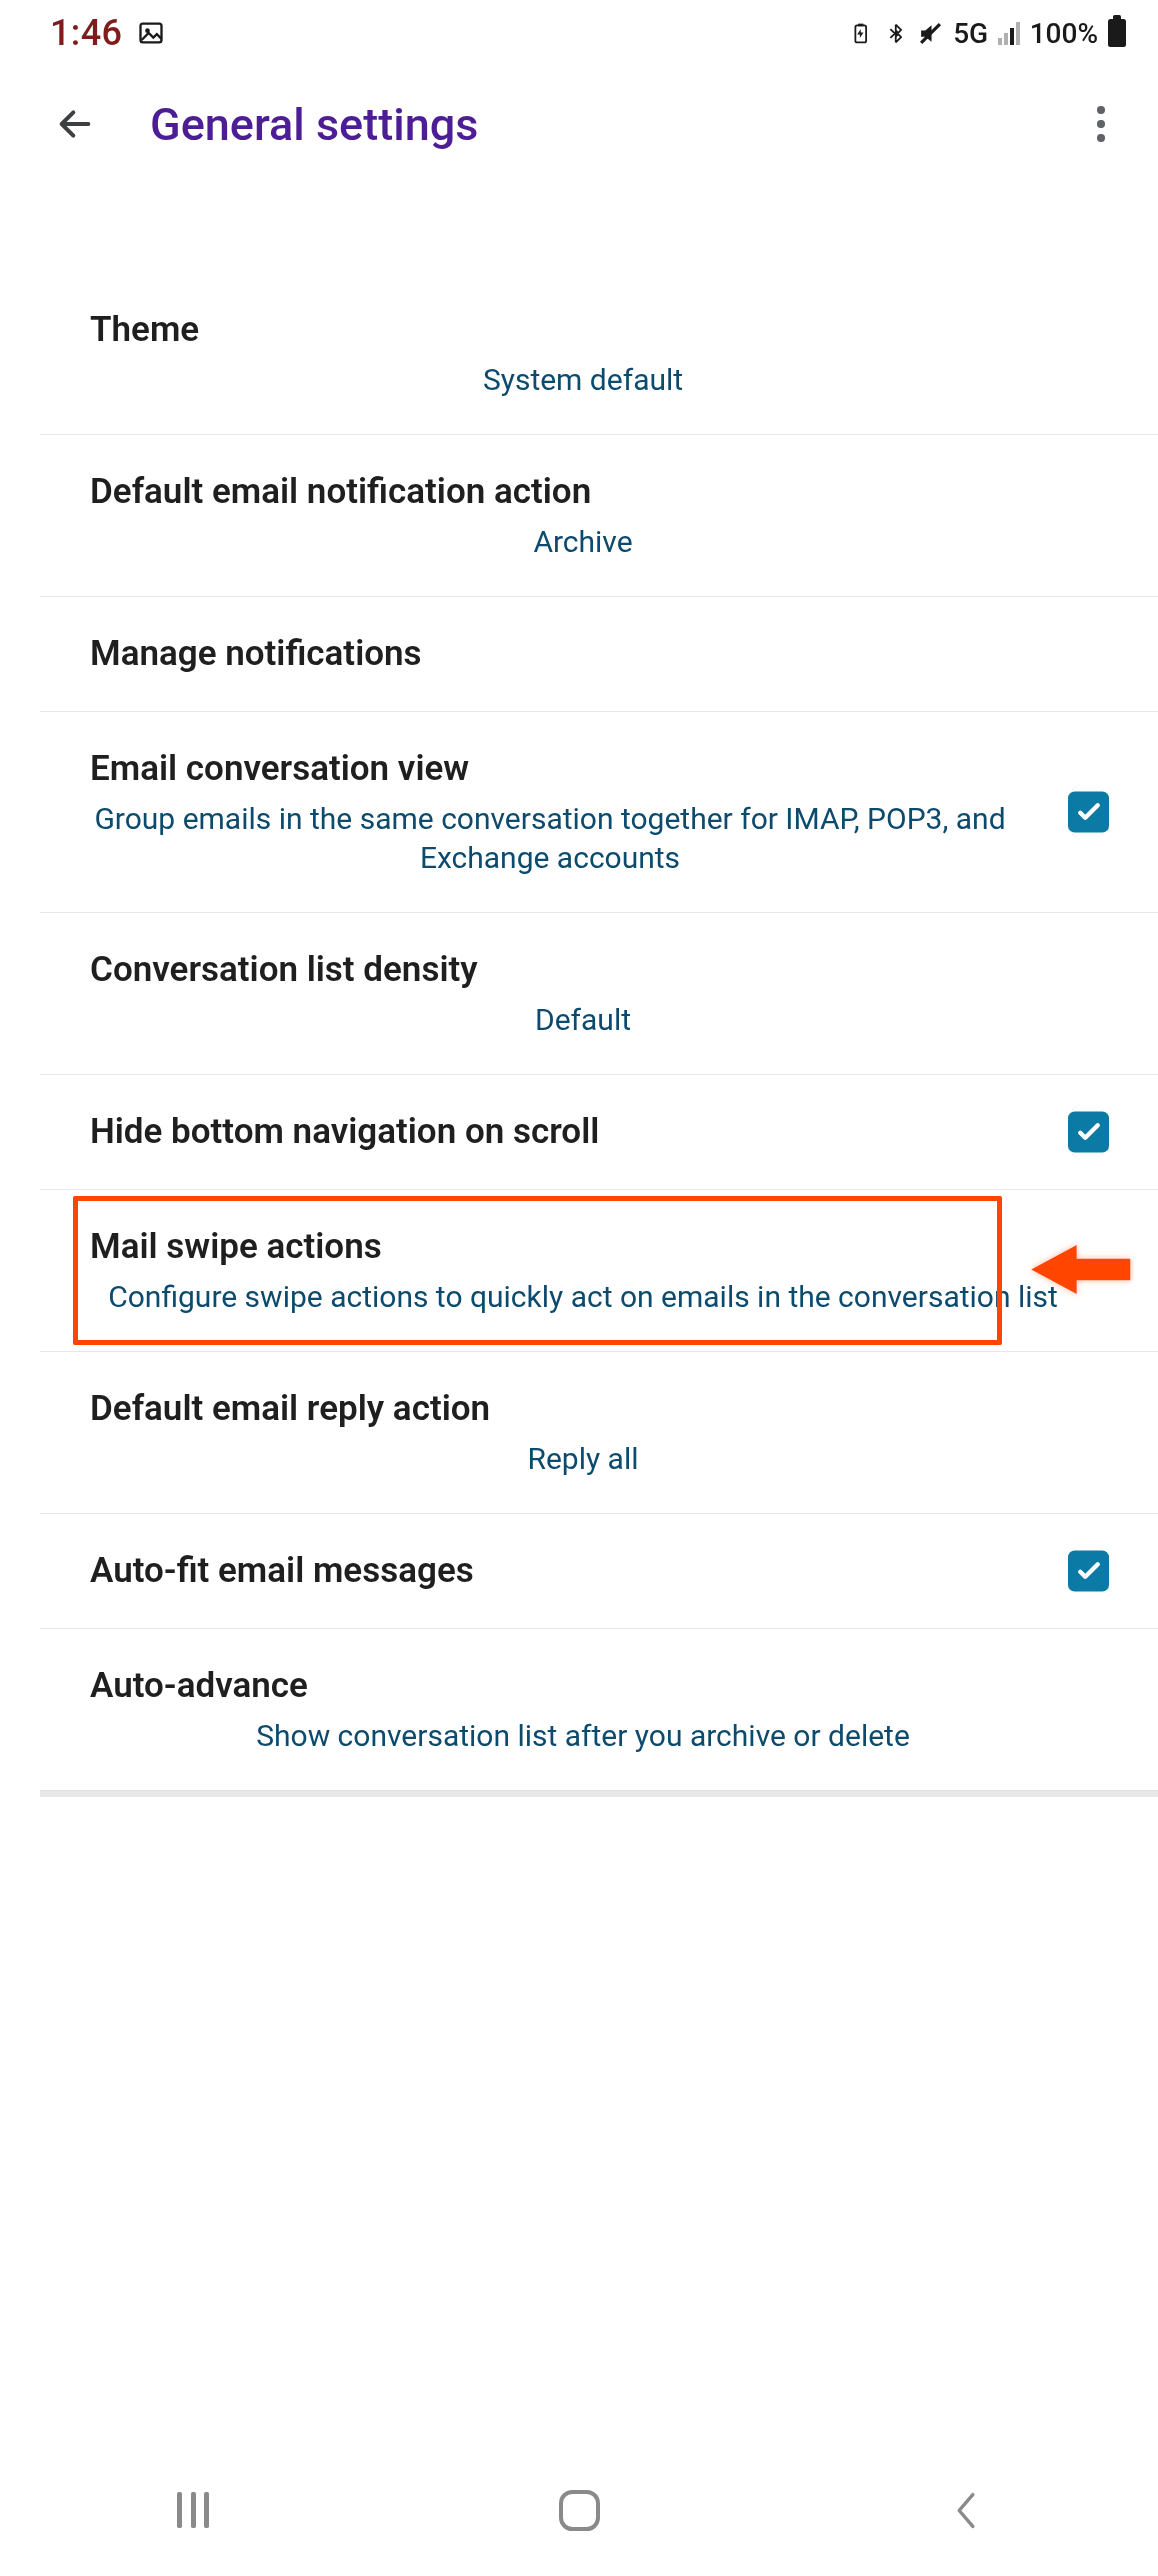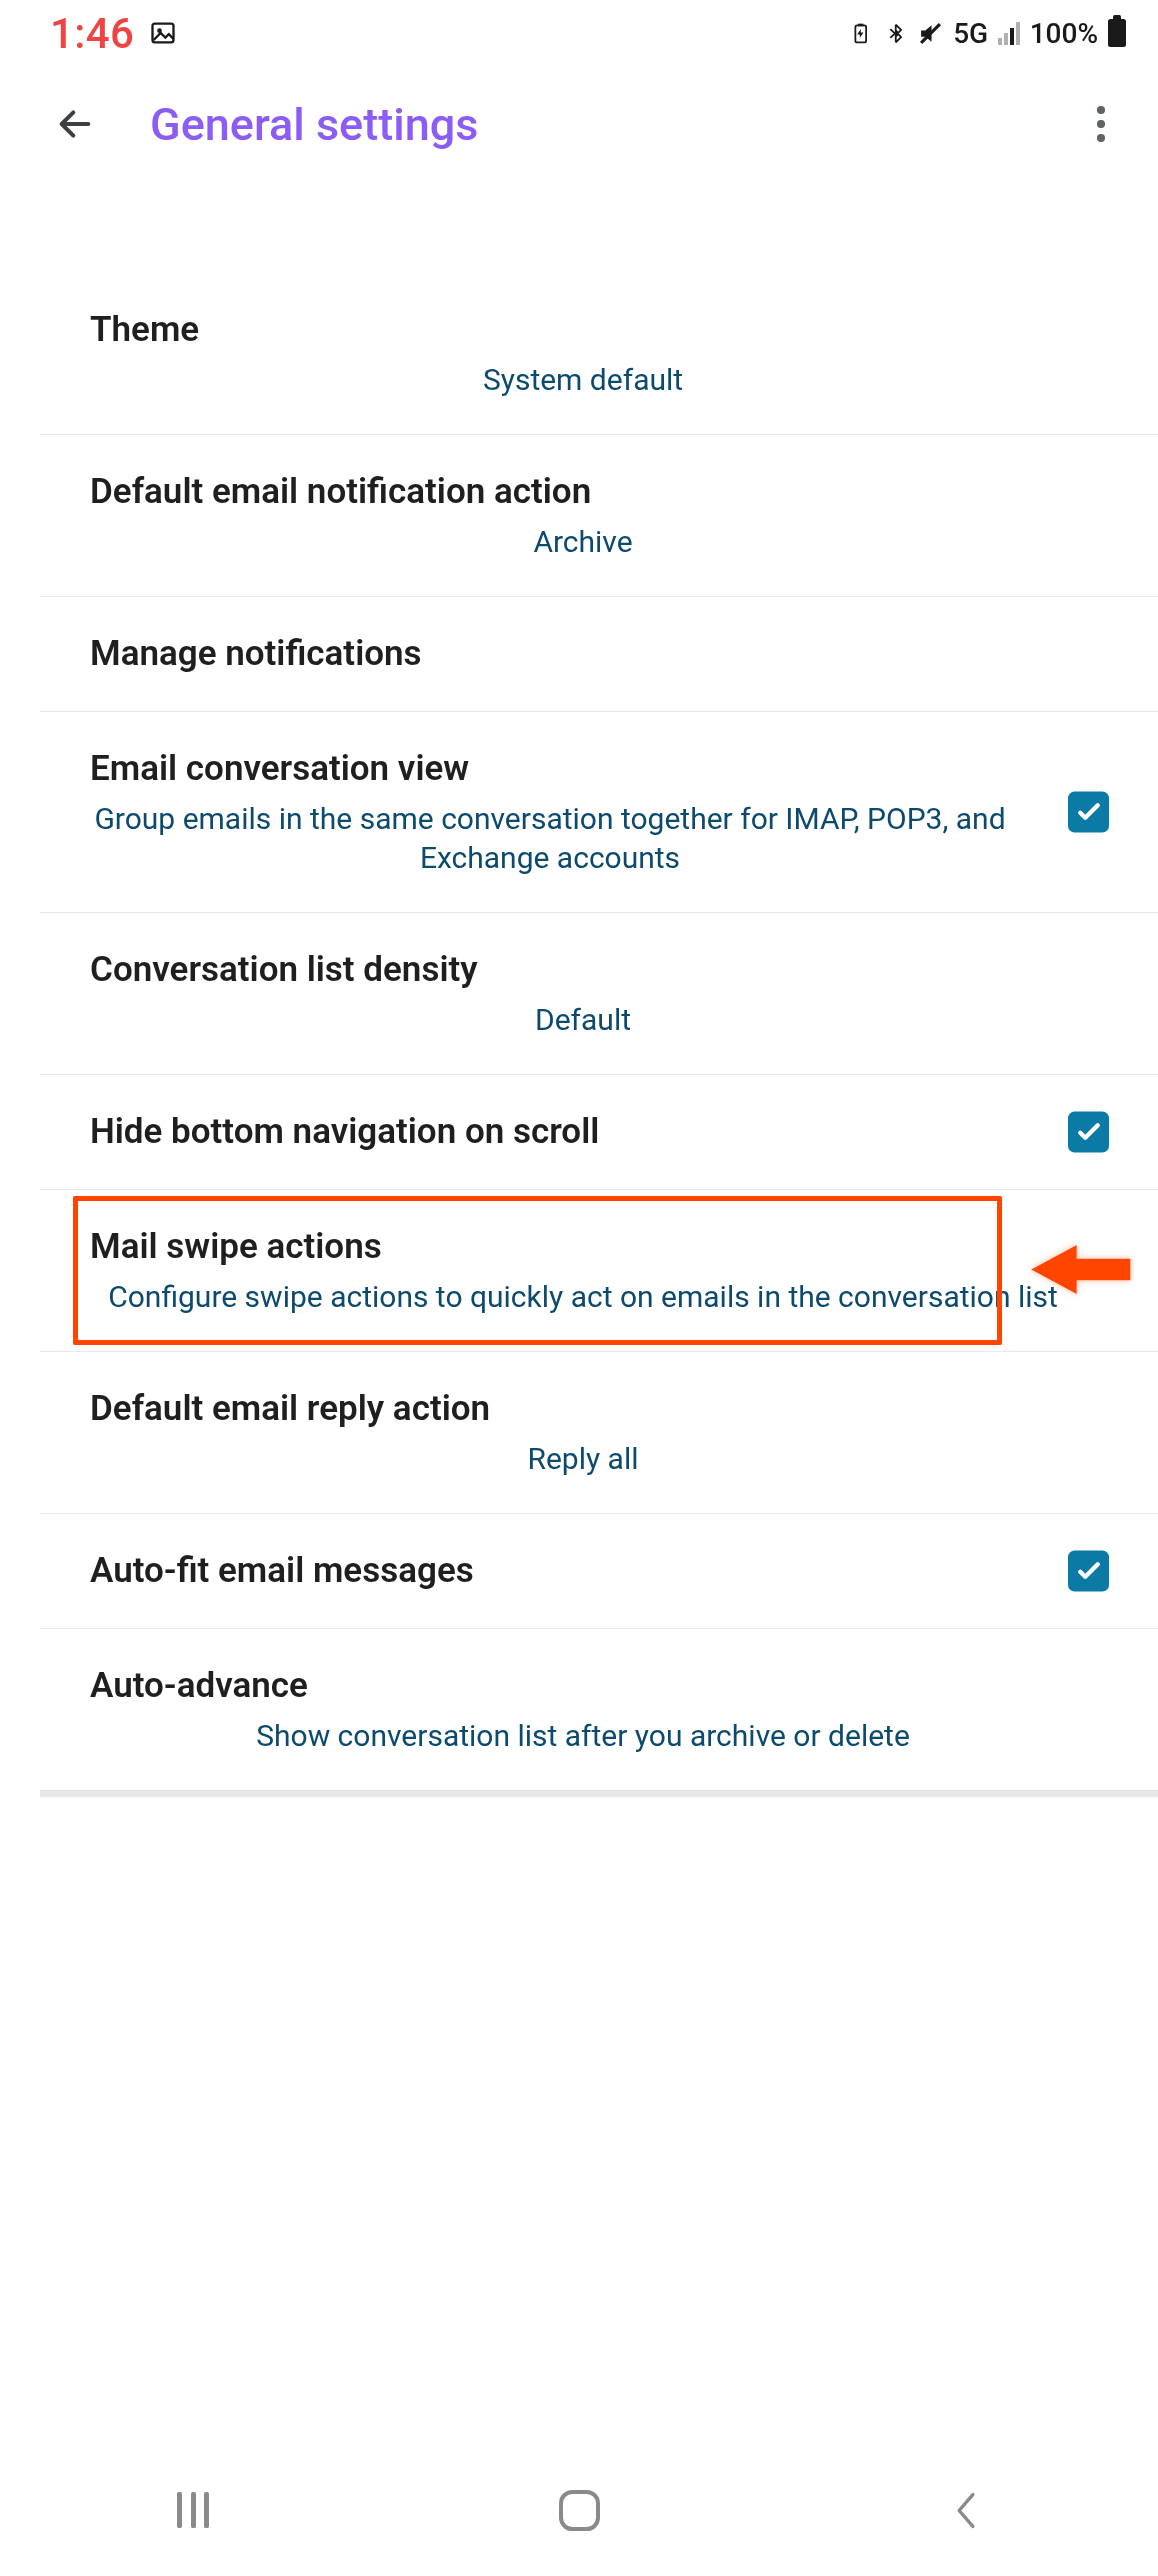--- a/index.html
+++ b/index.html
@@ -2,38 +2,38 @@
 <html style="font-size:13.2px"><head>
 <meta charset="utf-8">
 <style>
   * { box-sizing: border-box; margin: 0; padding: 0; }
   html, body { width: 1159px; height: 2576px; background: #ffffff; font-family: Roboto, "Helvetica Neue", Arial, sans-serif; color: #202124; }
   body { position: relative; overflow: hidden; }
 
   
   .status-bar { height: 66px; display: flex; align-items: center; justify-content: space-between; padding: 0 33px 0 50px; }
   .status-left { display: flex; align-items: center; gap: 15px; }
-  .clock { font-size: 42px; font-weight: 500; color: #ef4444; letter-spacing: 0.4px; }
+  .clock { font-size: 36px; font-weight: 500; color: #7f1d1d; letter-spacing: 0.4px; }
   .pic-icon { width: 28px; height: 28px; }
   .status-right { display: flex; align-items: center; gap: 10px; text-align: right; }
   .sr-icon { width: 25px; height: 25px; display:flex; align-items:center; justify-content:center; }
   .sr-text { font-size: 28px; font-weight: 500; color: #1a1a1a; }
   .sig-bars { display:flex; align-items:flex-end; gap:1.7px; height:23px; }
   .sig-bars span { width:4.1px; background:#b0b0b0; }
   .sig-bars span:nth-child(1){height:6.6px;}
   .sig-bars span:nth-child(2){height:11.6px;}
   .sig-bars span:nth-child(3){height:16.6px; background:#1a1a1a;}
   .sig-bars span:nth-child(4){height:23px; background:#b0b0b0;}
   .full-batt { width:18px; height:28px; background:#1a1a1a; border-radius:2.5px; position:relative; }
   .full-batt::before { content:""; position:absolute; top:-4.1px; left:5px; width:8.3px; height:4.1px; background:#1a1a1a; border-radius:1.7px 1.7px 0 0; }
 
   
   .app-bar { height: 116px; display:flex; align-items:center; padding: 0 33px 0 50px; }
   .back-btn { width:50px; height:50px; display:flex; align-items:center; justify-content:center; margin-right: 50px; }
-  .app-title { font-size: 45px; font-weight: 500; color:#8b5cf6; flex:1; }
+  .app-title { font-size: 45px; font-weight: 500; color:#4c1d95; flex:1; }
   .overflow-btn { width:50px; height:50px; display:flex; align-items:center; justify-content:center; }
   .dots { display:flex; flex-direction:column; gap:6.6px; }
   .dots span { width:7.4px; height:7.4px; border-radius:50%; background:#5f6368; }
 
   
   .list { padding-top: 91px; padding-left: 40px; }
   .item { padding: 35px 50px 35px 50px; border-bottom: 1.7px solid #e8e8e8; position:relative; display:flex; align-items:center; }
   .item .text { flex:1; padding-right: 33px; }
   .item .title { font-size: 35px; font-weight: 600; color:#1f1f1f; line-height:1.25; }
   .item .sub { font-size: 30px; color:#0c4a6e; margin-top: 8.3px; line-height:1.3;text-align:center; }

